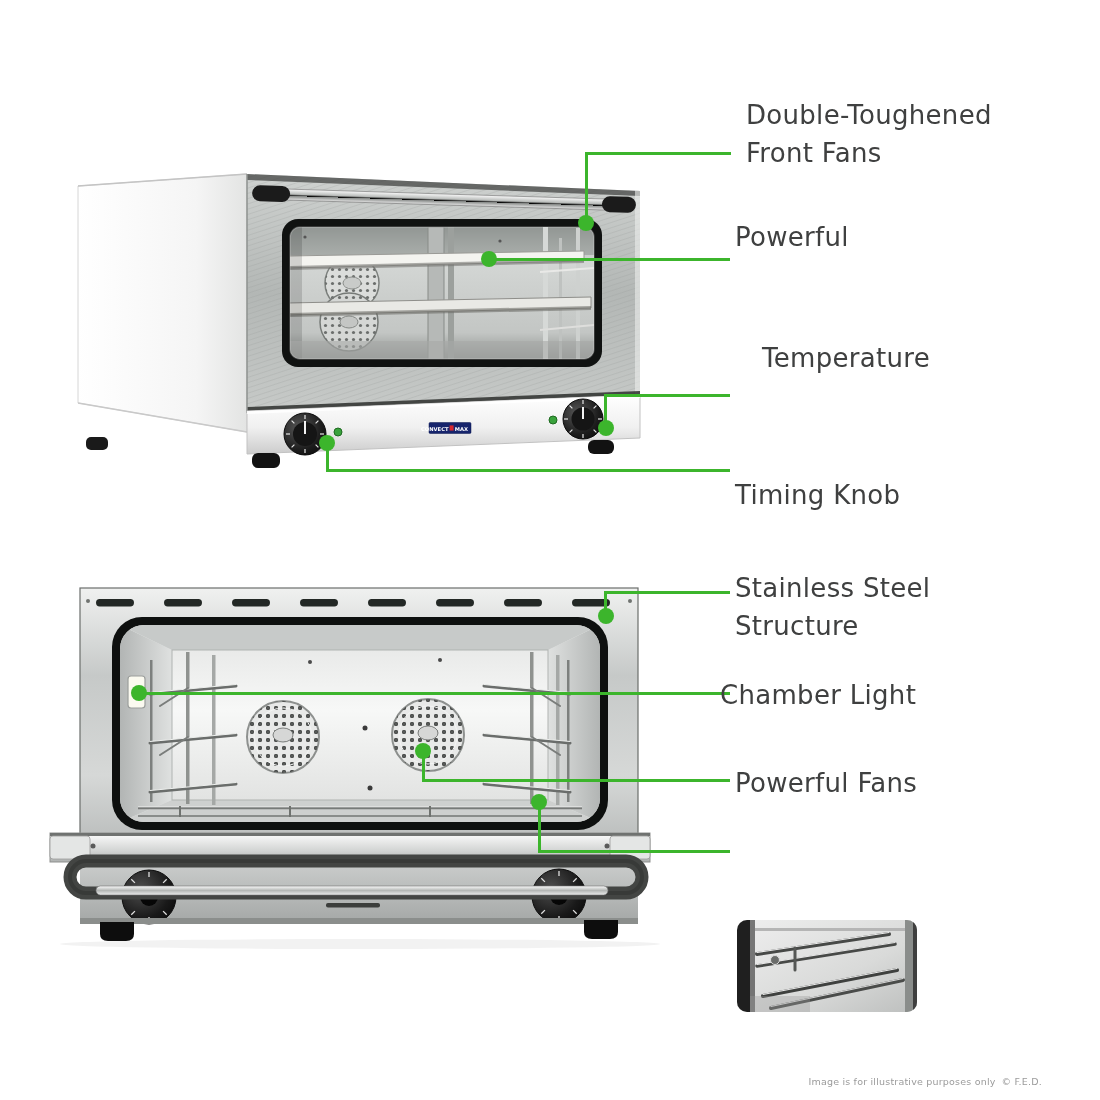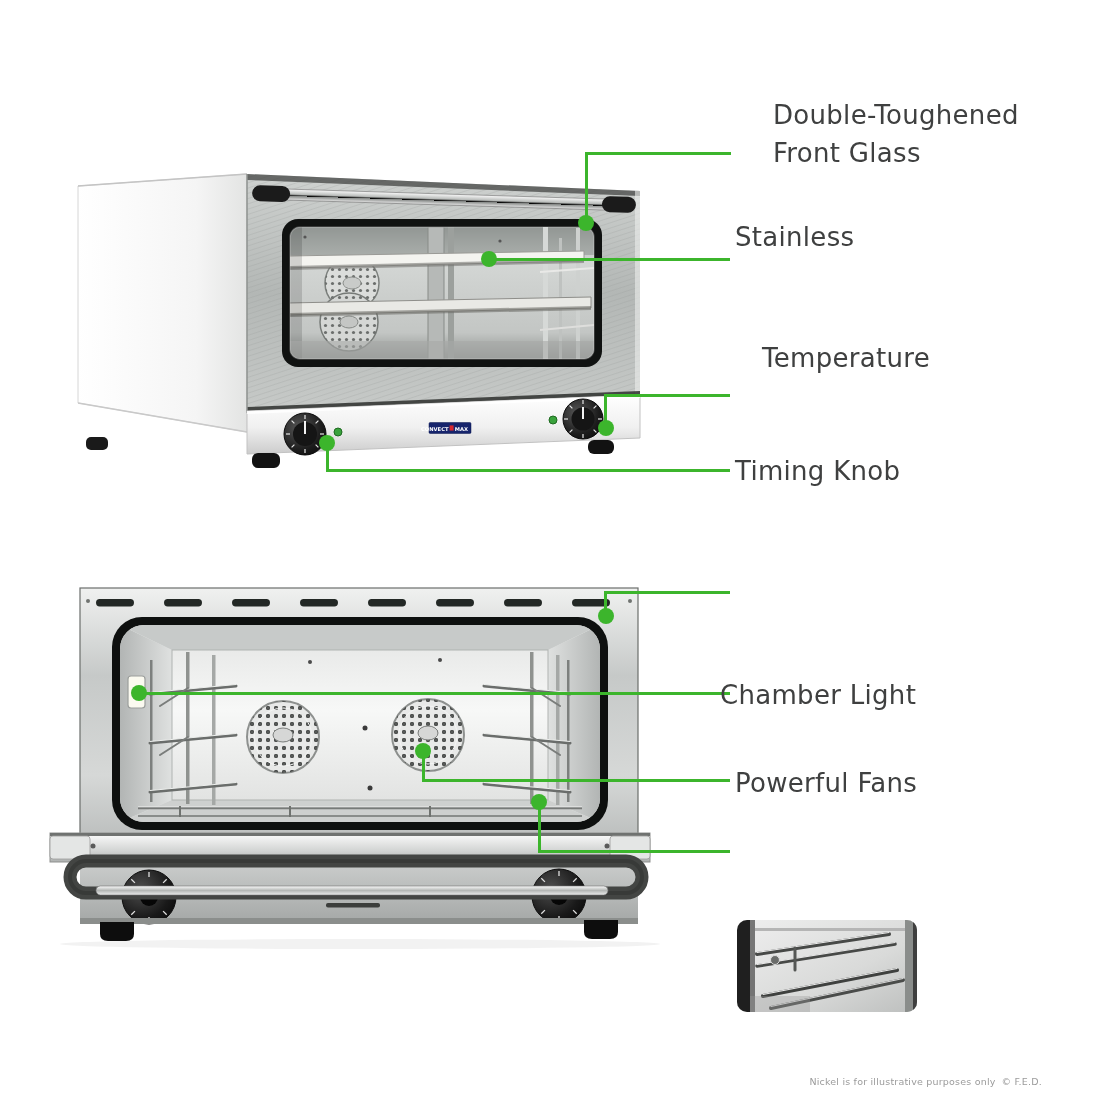--- a/index.html
+++ b/index.html
@@ -408,56 +408,60 @@
         <line x1="34" y1="86.5" x2="166" y2="58.5" stroke="#d8d8d8" stroke-width="1.2"></line>
       </g>
       <rect x="13" y="76" width="60" height="16" fill="#9a9a9a" opacity=".35"></rect>
     </svg>
   </div>
 
   <div class="anno">
     <span class="hline" style="left:584.5px;top:151.5px;width:146px"></span>
     <span class="vline" style="left:584.5px;top:151.5px;height:72px"></span>
     <span class="dot" style="left:586px;top:223px"></span>
-    <div class="label" style="left:773px;top:96px">
+    <div class="label" style="left:746px;top:96px">
       <div>Double-Toughened</div>
-      <div>Front Glass</div>
+      <div>Front Fans</div>
     </div>
   </div>
 
   <div class="anno">
     <span class="hline" style="left:489px;top:257.5px;width:241px"></span>
     <span class="dot" style="left:489px;top:259px"></span>
     <div class="label" style="left:735px;top:218px">
-      <div>Stainless</div>
+      <div>Powerful</div>
     </div>
   </div>
 
   <div class="anno">
     <span class="hline" style="left:604px;top:393.5px;width:126px"></span>
     <span class="vline" style="left:604px;top:393.5px;height:35px"></span>
     <span class="dot" style="left:605.5px;top:428px"></span>
     <div class="label" style="left:762px;top:339px">
       <div>Temperature</div>
     </div>
   </div>
 
   <div class="anno">
     <span class="dot" style="left:327px;top:443px"></span>
     <span class="vline" style="left:325.5px;top:443px;height:29px"></span>
     <span class="hline" style="left:325.5px;top:469px;width:404px"></span>
-    <div class="label" style="left:735px;top:452px">
+    <div class="label" style="left:735px;top:476px">
       <div>Timing Knob</div>
     </div>
   </div>
 
   <div class="anno">
     <span class="hline" style="left:604px;top:591px;width:126px"></span>
     <span class="vline" style="left:604px;top:591px;height:25px"></span>
     <span class="dot" style="left:605.5px;top:616px"></span>
+    <div class="label" style="left:735px;top:569px">
+      <div>Stainless Steel</div>
+      <div>Structure</div>
+    </div>
   </div>
 
   <div class="anno">
     <span class="dot" style="left:139px;top:693px"></span>
     <span class="hline" style="left:139px;top:691.5px;width:591px"></span>
     <div class="label" style="left:720px;top:676px">
       <div>Chamber Light</div>
     </div>
   </div>
 
@@ -470,16 +474,16 @@
     </div>
   </div>
 
   <div class="anno">
     <span class="dot" style="left:539px;top:802px"></span>
     <span class="vline" style="left:537.5px;top:802px;height:51px"></span>
     <span class="hline" style="left:537.5px;top:850px;width:192px"></span>
   </div>
 
   <div class="footer">
-    <span>Nickel is for illustrative purposes only</span><span>© F.E.D.</span>
+    <span>Image is for illustrative purposes only</span><span>© F.E.D.</span>
   </div>
 
 </div>
 
 </body></html>

